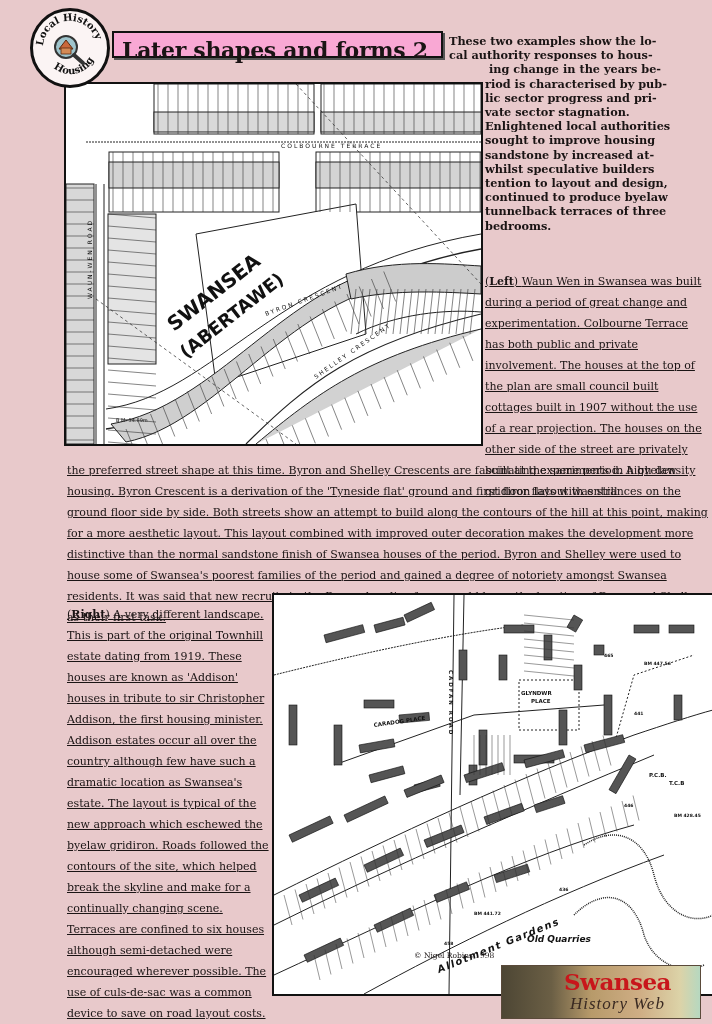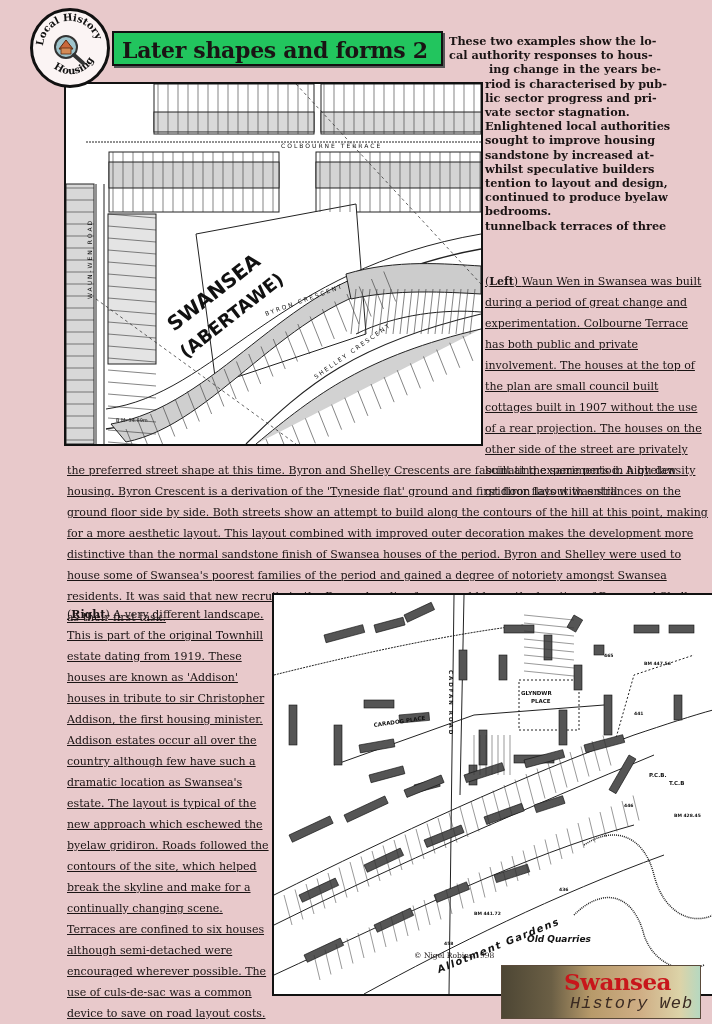--- a/index.html
+++ b/index.html
@@ -9,22 +9,22 @@
     font-family:"DejaVu Serif","Liberation Serif",serif;
     color:#1a1414;
   }
   .logo {
     position:absolute; left:30px; top:8px; width:80px; height:80px;
     border-radius:50%; border:3px solid #111; background:#fbf4f4;
     box-sizing:border-box; z-index:5;
   }
   .logo svg { position:absolute; left:0; top:0; }
   .title-box {
-    position:absolute; left:112px; top:31px; width:331px; height:35px;
-    border:2px solid #111; background:#22c55e; box-sizing:border-box;
+    position:absolute; left:112px; top:31px; width:331px; height:27px;
+    border:2px solid #111; background:#f9a8d4; box-sizing:border-box;
     box-shadow:2px 2px 0 #555;
   }
   .title-box h1 {
     margin:0; font-size:22px; line-height:34px; padding-left:8px;
     font-family:"DejaVu Serif",serif; font-weight:bold; letter-spacing:-0.3px;
   }
   .map {
     position:absolute; background:#fff; border:2px solid #111; box-sizing:border-box; overflow:hidden;
   }
   .map svg { display:block; }
@@ -54,21 +54,21 @@
     position:absolute; left:501px; top:965px; width:200px; height:54px;
     border:1px solid #5a4a3a; box-sizing:border-box; overflow:hidden;
     background:linear-gradient(90deg,#4d4634 0%,#6b5f45 25%,#b79a6a 45%,#cfae85 70%,#dcd3a8 90%,#b6d8c0 100%);
   }
   .banner .sw {
     position:absolute; left:62px; top:2px; font-size:23px; color:#c8161b;
     font-family:"DejaVu Serif",serif; font-weight:bold; letter-spacing:-0.5px;
   }
   .banner .hw {
     position:absolute; left:68px; top:28px; font-size:17px; color:#3a2a22;
-    font-family:Liberation Mono, monospace; font-style:italic; letter-spacing:1px;
+    font-family:Liberation Serif, serif; font-style:italic; letter-spacing:1px;
   }
   b { font-weight:bold; }
 </style>
 </head>
 <body>
 
 <div class="logo">
   <svg width="74" height="74" viewBox="0 0 74 74">
     <defs>
       <path id="arcTop" d="M 10 40 A 27 27 0 0 1 64 34"></path>
@@ -99,22 +99,22 @@
   <span class="indent">ing change in the years be-</span>
   <span class="indent2">riod is characterised by pub-</span>
   <span class="indent2">lic sector progress and pri-</span>
   <span class="indent2">vate sector stagnation.</span>
   <span class="indent2">Enlightened local authorities</span>
   <span class="indent2">sought to improve housing</span>
   <span class="indent2">sandstone by increased at-</span>
   <span class="indent2">whilst speculative builders</span>
   <span class="indent2">tention to layout and design,</span>
   <span class="indent2">continued to produce byelaw</span>
+  <span class="indent2">tunnelback terraces of three</span>
   <span class="indent2">bedrooms.</span>
-  <span class="indent2">tunnelback terraces of three</span>
 </div>
 
 <div class="map" id="map1">
   <svg width="415" height="360" viewBox="0 0 415 360">
     <g stroke="#222" stroke-width="1" fill="none">
 
       <rect x="88" y="0" width="160" height="50" fill="#fff"></rect>
       <rect x="88" y="28" width="160" height="20" fill="#d9d9d9"></rect>
       <rect x="255" y="0" width="160" height="50" fill="#fff"></rect>
       <rect x="255" y="28" width="160" height="20" fill="#d9d9d9"></rect>

